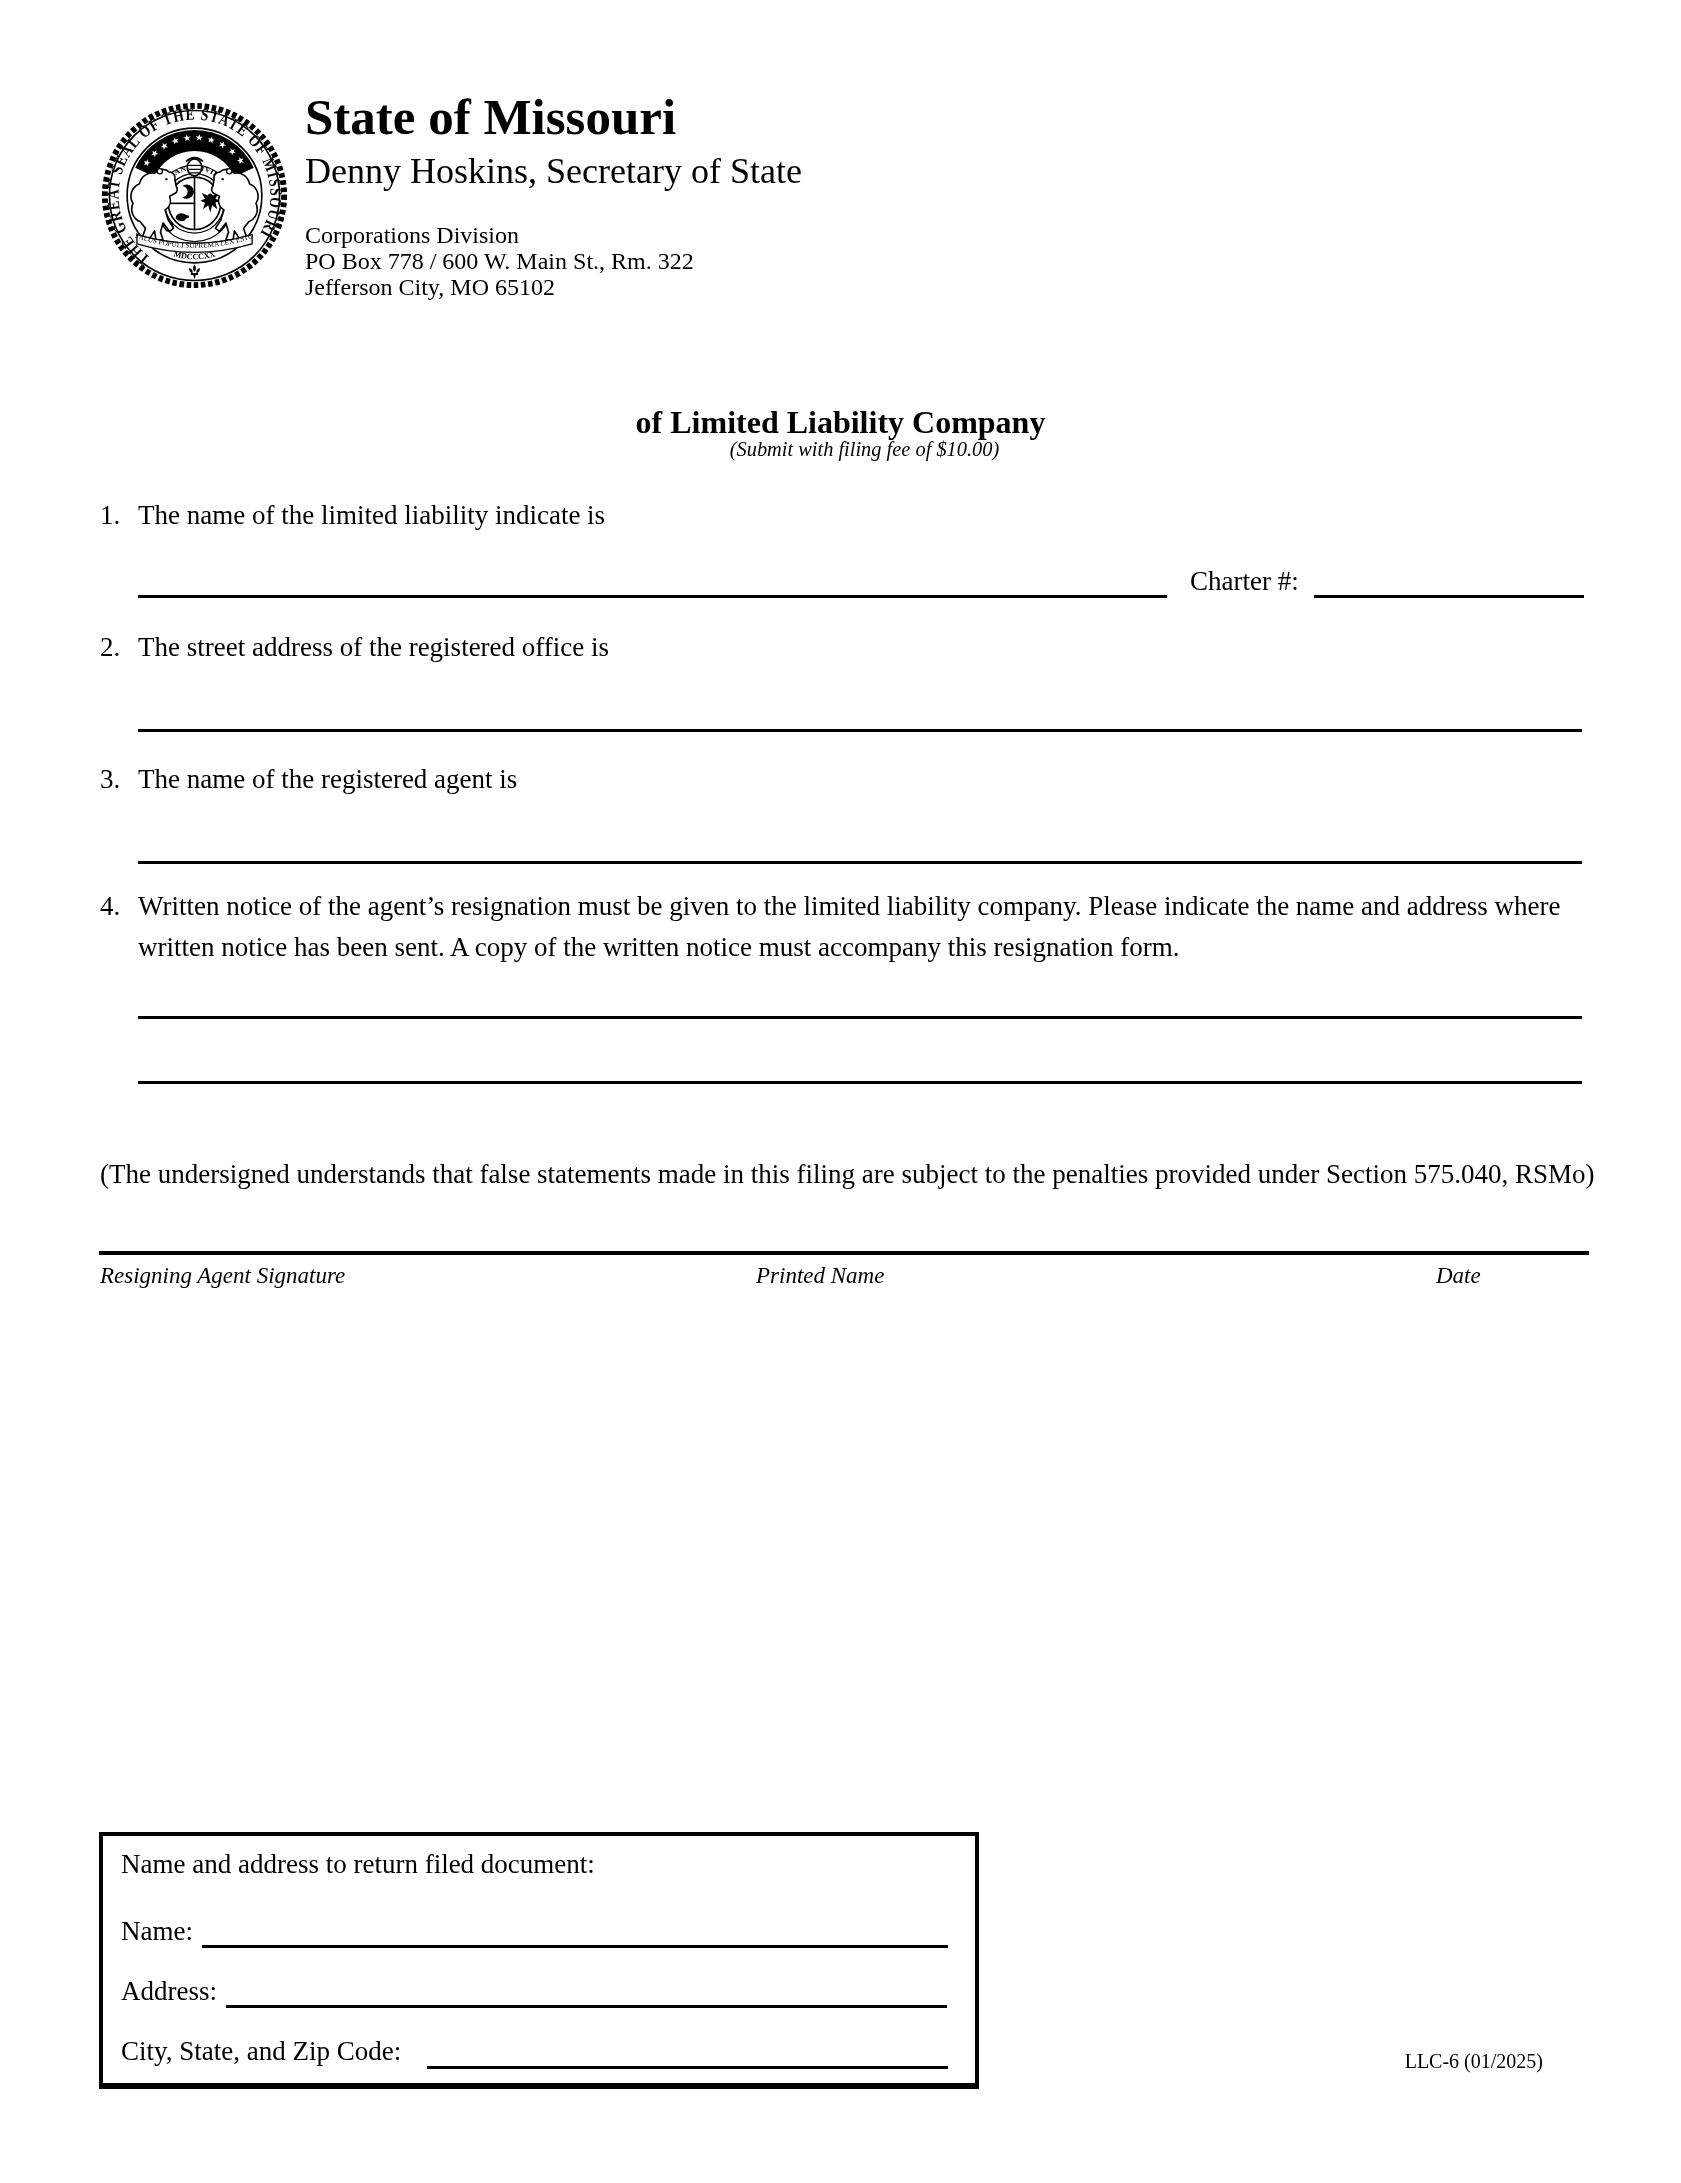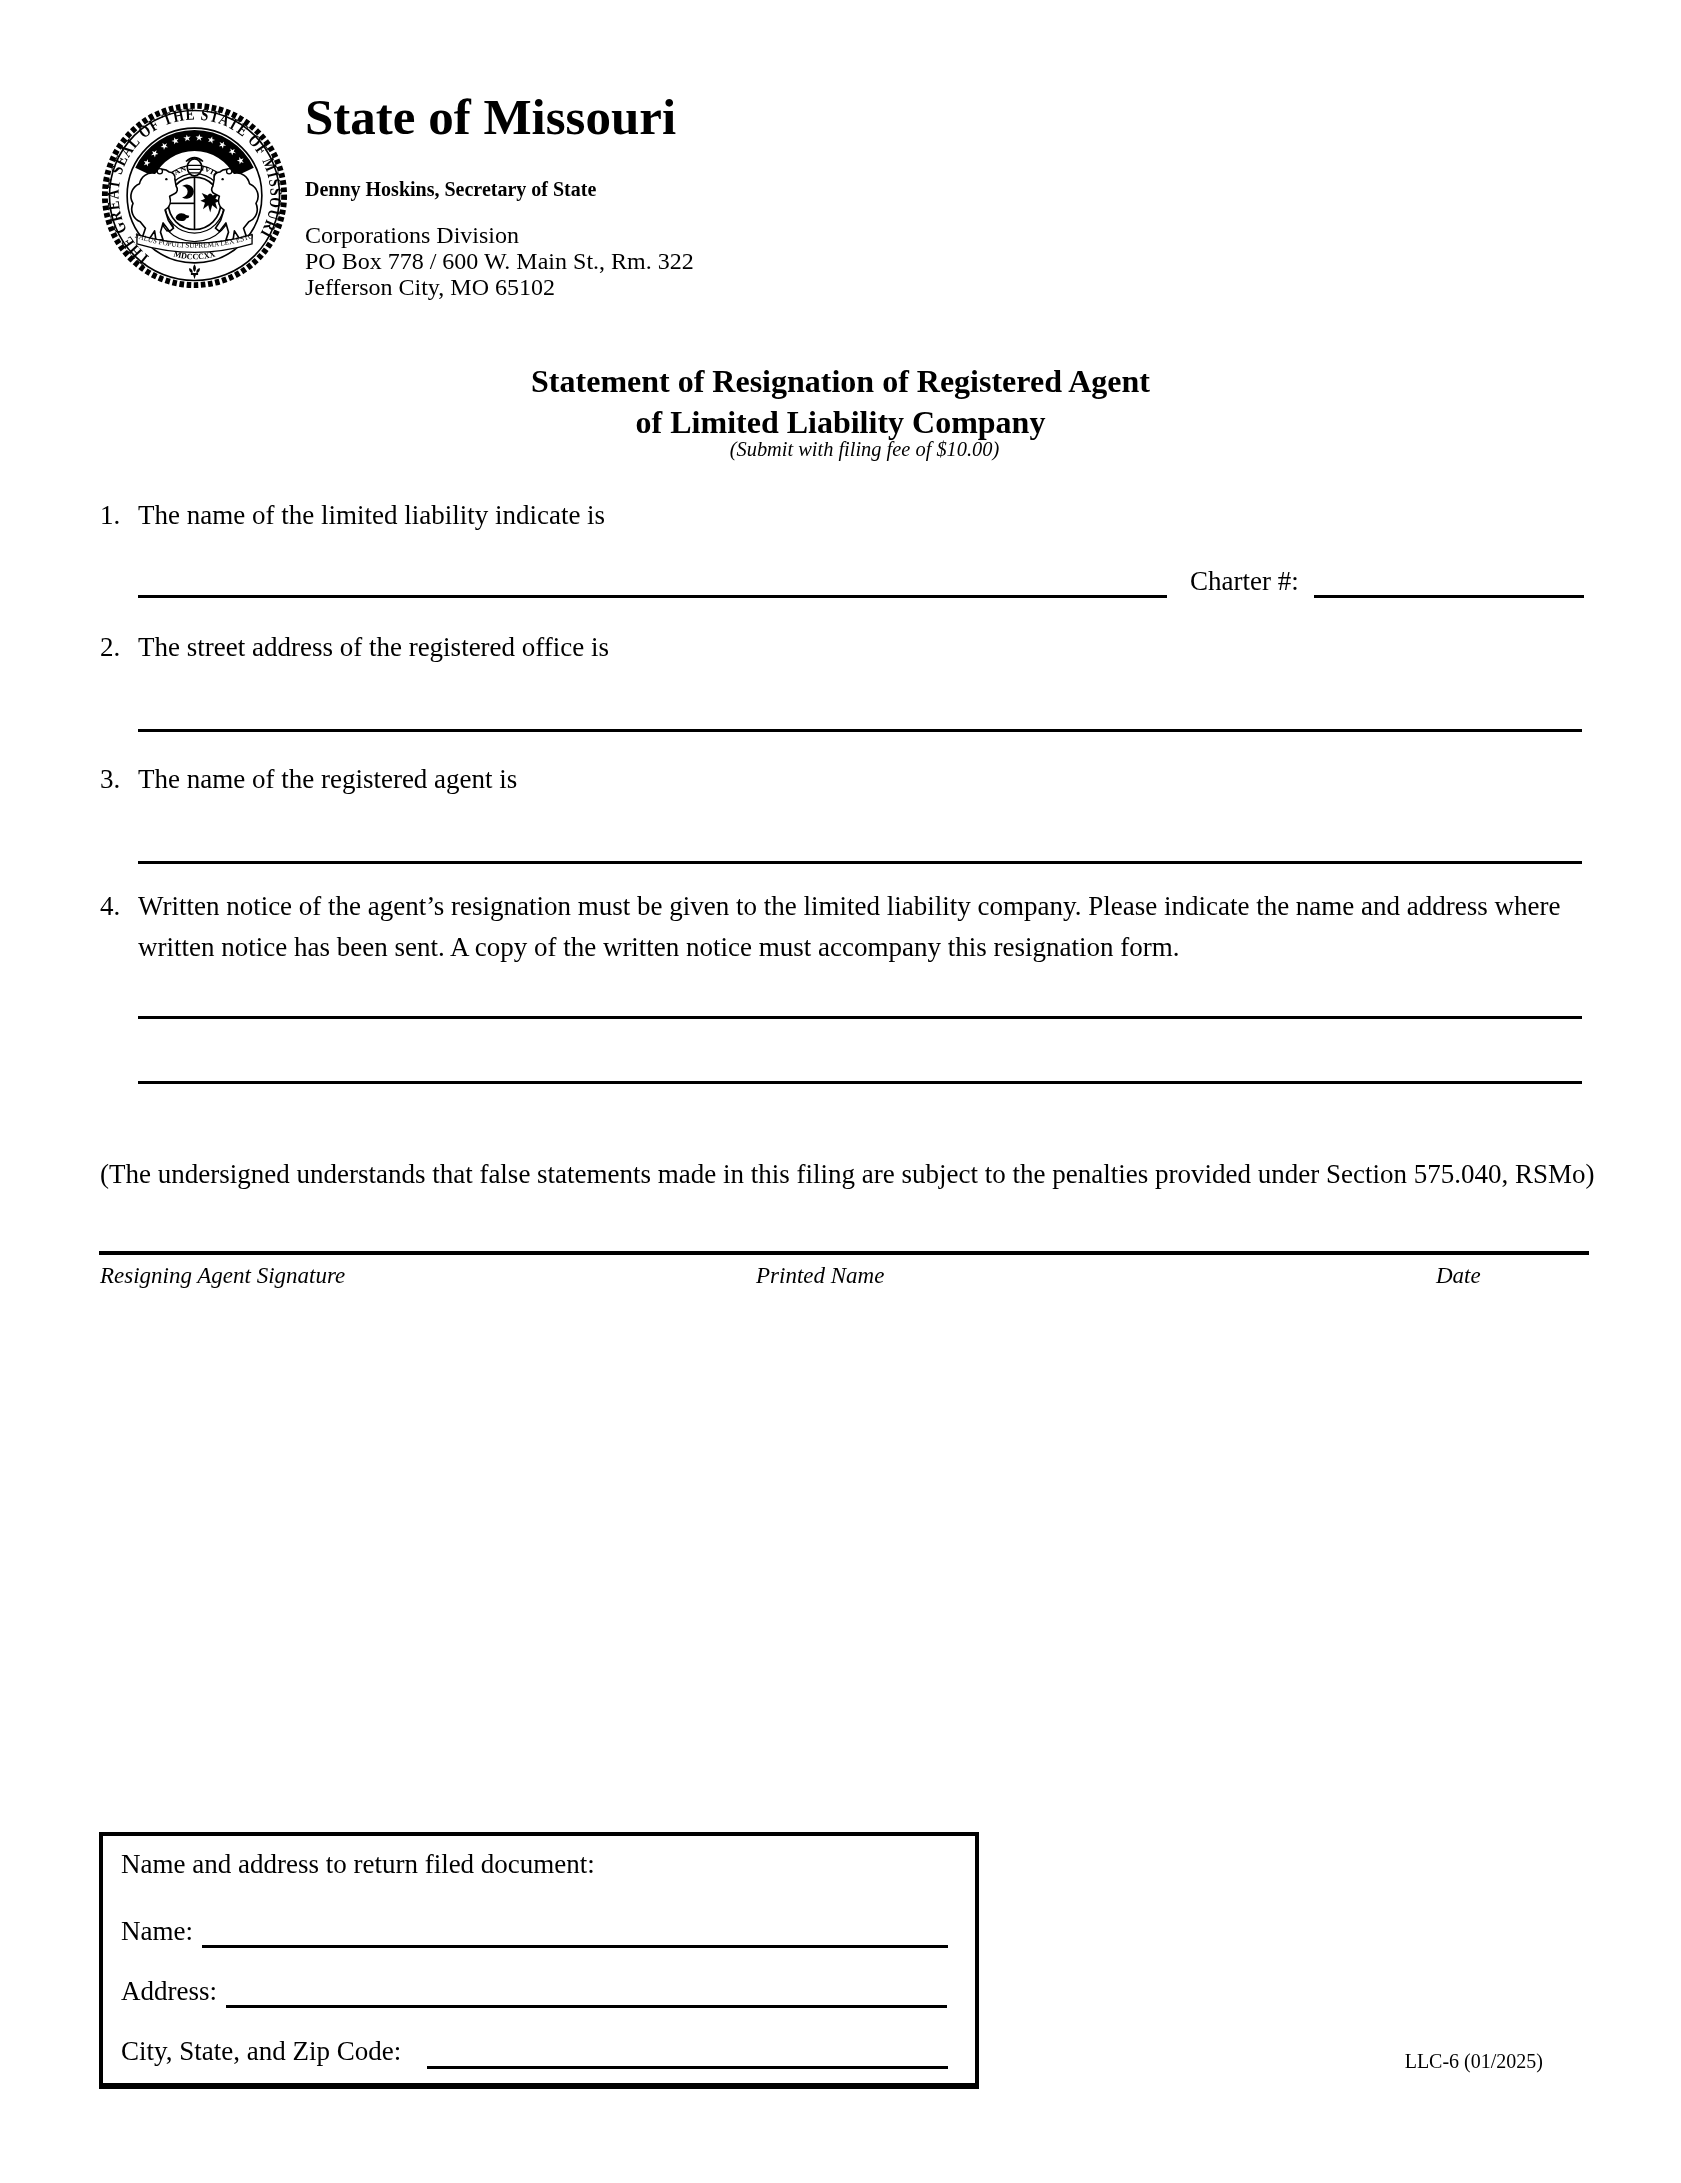--- a/index.html
+++ b/index.html
@@ -6,21 +6,21 @@
   .page{
     position:relative;
     width:1681px;height:2183px;
     background:#ffffff;color:#000;
     font-family:"Liberation Serif", serif;
     overflow:hidden;
   }
   .abs{position:absolute;white-space:nowrap;line-height:1;}
   .body{font-size:27px;}
   .t-state{font-size:51px;font-weight:bold;}
-  .t-secretary{font-size:20px;font-weight:bold;margin-top:26px;}
+  .t-secretary{font-size:36px;font-weight:normal;}
   .t-division{font-size:24px;font-weight:normal;line-height:26px;white-space:nowrap;}
   .t-title{font-size:32px;font-weight:bold;width:1681px;left:0;text-align:center;}
   .t-fee{font-size:20.4px;font-style:italic;width:1681px;left:0;text-align:center;padding-left:24px;}
   .t-sig{font-size:23px;font-style:italic;margin-top:7px;}
   .t-footer{font-size:20px;}
   .fill-line{position:absolute;height:2.6px;background:#000;}
   .box-line{position:absolute;height:3.3px;background:#000;}
   .sig-rule{position:absolute;height:4px;background:#000;}
   .return-box{
     position:absolute;left:99px;top:1832px;width:880px;height:257px;
@@ -103,21 +103,20 @@
   </svg>
 
   <div class="abs t-state" style="left:305px;top:92px">State of Missouri</div>
   <div class="abs t-secretary" style="left:305px;top:153px">Denny Hoskins, Secretary of State</div>
   <div class="abs t-division" style="left:305px;top:222px">
     <div>Corporations Division</div>
     <div>PO Box 778 / 600 W. Main St., Rm. 322</div>
     <div>Jefferson City, MO 65102</div>
   </div>
 
-  <div class="abs t-title" style="top:365px">Statement of Resignation of Registered Agent</div>
   <div class="abs t-title" style="top:406px">of Limited Liability Company</div>
   <div class="abs t-fee" style="top:439px">(Submit with filing fee of $10.00)</div>
 
   <div class="abs body" style="left:100px;top:502px">1.</div>
   <div class="abs body" style="left:138px;top:502px">The name of the limited liability indicate is</div>
   <div class="fill-line" style="left:138px;top:595px;width:1029px"></div>
   <div class="abs body" style="left:1190px;top:568px">Charter #:</div>
   <div class="fill-line" style="left:1314px;top:595px;width:270px"></div>
 
   <div class="abs body" style="left:100px;top:634px">2.</div>

